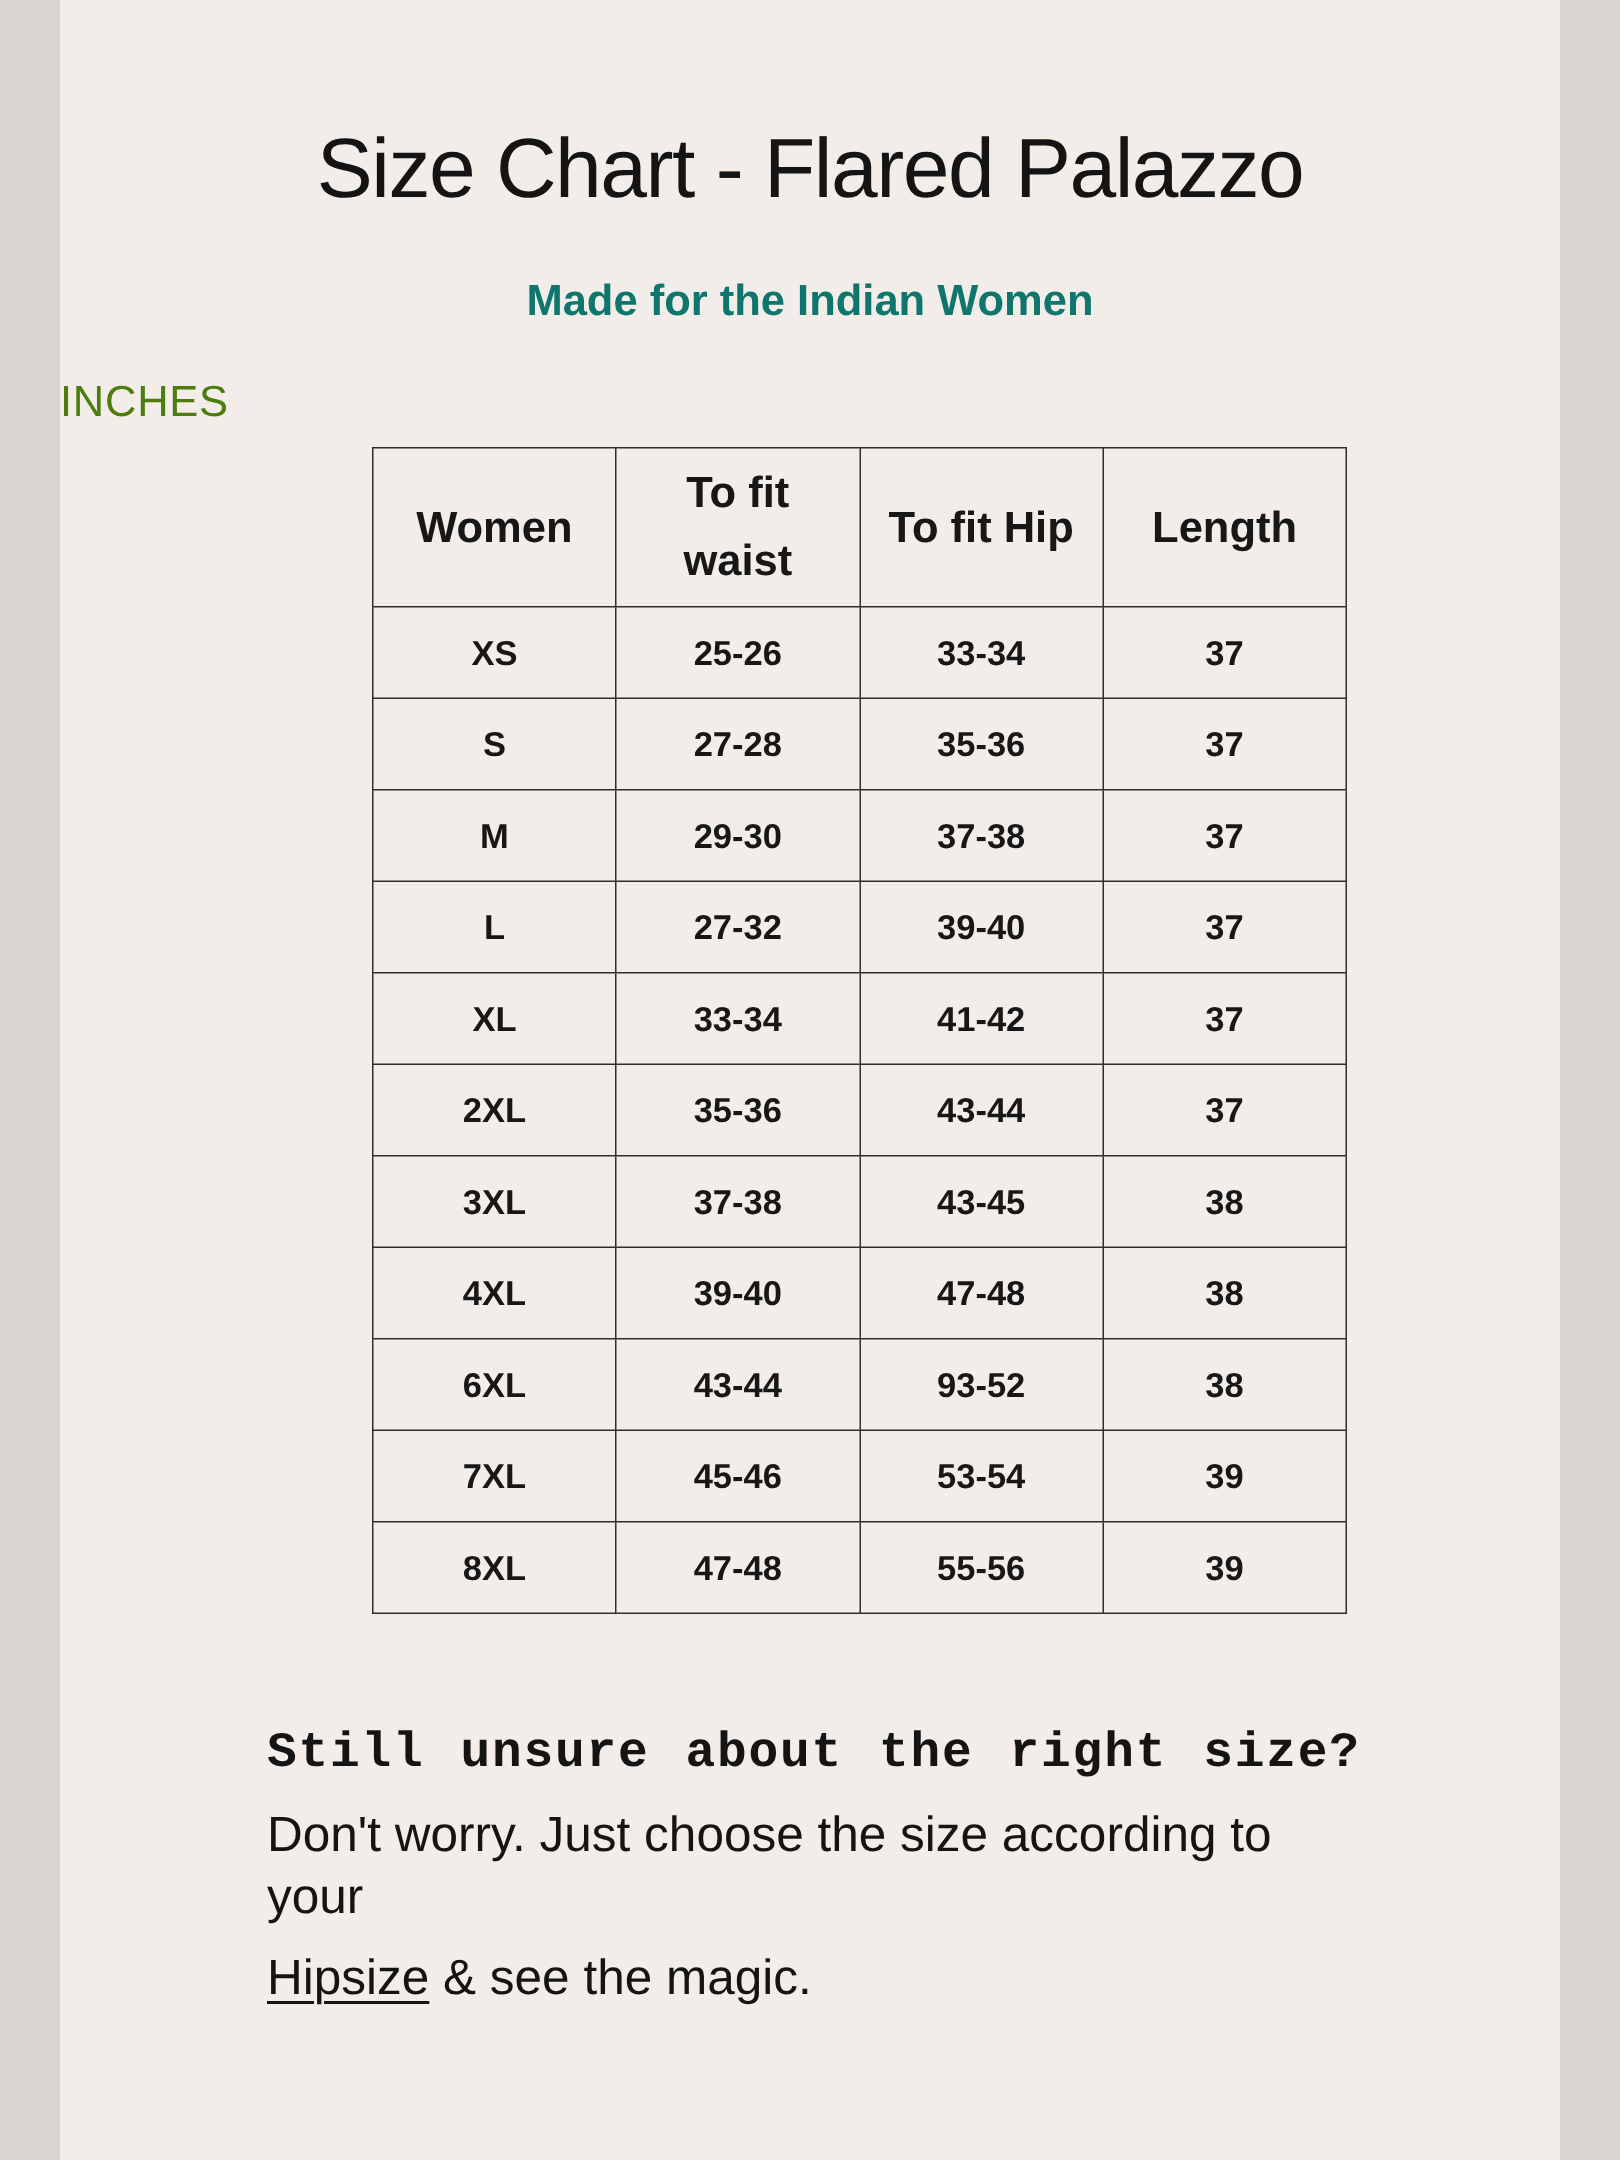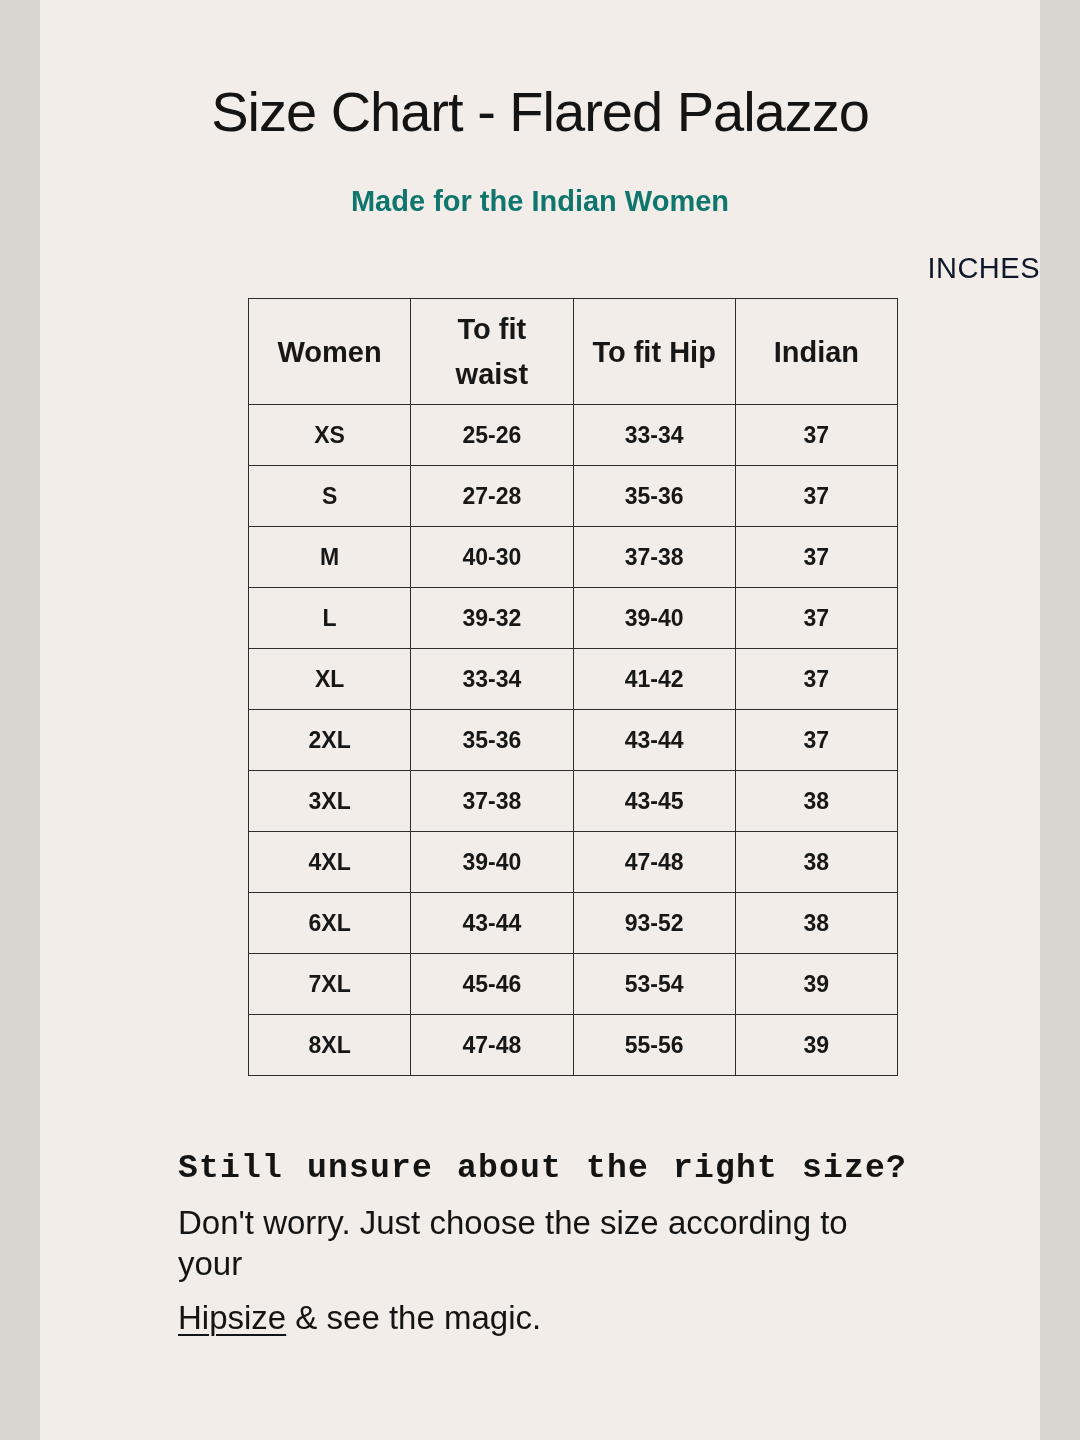--- a/index.html
+++ b/index.html
@@ -30,26 +30,26 @@
   .subtitle {
     margin: 36px 0 0 0;
     text-align: center;
     font-size: 29px;
     font-weight: 600;
     line-height: 1.15;
     color: #0f766e;
   }
   .unit {
     margin: 34px 0 4px 0;
-    text-align: right;
+    text-align: left;
     font-size: 29px;
     font-weight: 500;
     letter-spacing: 0.5px;
     line-height: 1.15;
-    color: #0f172a;
+    color: #4d7c0f;
   }
   table.size-table {
     table-layout: fixed;
     border-collapse: collapse;
     width: 650px;
     margin: 13px 0 0 208px;
   }
   table.size-table col { width: 25%; }
   table.size-table th,
   table.size-table td {
@@ -111,45 +111,45 @@
       <col>
         <col>
         <col>
         <col>
     </colgroup>
     <thead>
       <tr>
         <th>Women</th>
         <th class="wrap">To fit waist</th>
         <th>To fit Hip</th>
-        <th>Indian</th>
+        <th>Length</th>
       </tr>
     </thead>
     <tbody>
         <tr>
           <td>XS</td>
           <td>25-26</td>
           <td>33-34</td>
           <td>37</td>
         </tr>
         <tr>
           <td>S</td>
           <td>27-28</td>
           <td>35-36</td>
           <td>37</td>
         </tr>
         <tr>
           <td>M</td>
-          <td>40-30</td>
+          <td>29-30</td>
           <td>37-38</td>
           <td>37</td>
         </tr>
         <tr>
           <td>L</td>
-          <td>39-32</td>
+          <td>27-32</td>
           <td>39-40</td>
           <td>37</td>
         </tr>
         <tr>
           <td>XL</td>
           <td>33-34</td>
           <td>41-42</td>
           <td>37</td>
         </tr>
         <tr>

